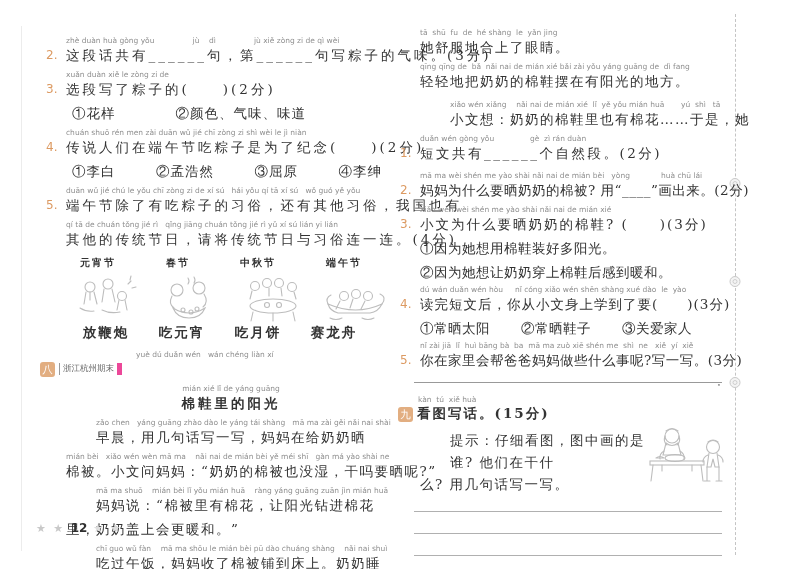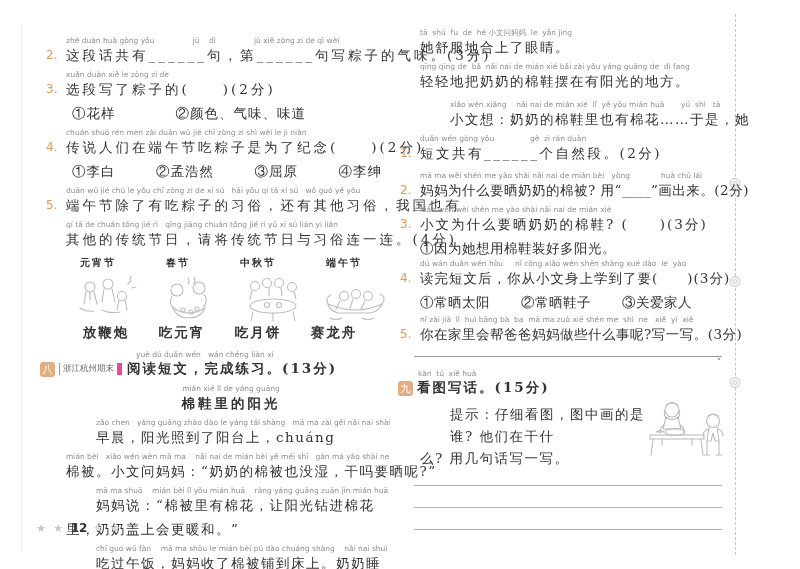--- a/index.html
+++ b/index.html
@@ -191,33 +191,32 @@
       <span>吃元宵</span>
       <span>吃月饼</span>
       <span>赛龙舟</span>
     </div>
 
     <div class="sec">
       <div class="py">yuè dú duǎn wén   wán chéng liàn xí</div>
       <div class="sec-row">
         <span class="badge">八</span>
         <span class="src">浙江杭州期末</span>
-        <span class="sec-title">阅读短文，完成练习。(13分)</span>
       </div>
     </div>
 
     <div class="line center">
       <div class="py" style="white-space:normal">mián xié lǐ de yáng guāng</div>
       <div class="hz bold" style="white-space:normal">棉鞋里的阳光</div>
     </div>
 
     <div class="passage">
       <div class="line indent">
         <div class="py">zǎo chen   yáng guāng zhào dào le yáng tái shàng   mā ma zài gěi nǎi nai shài</div>
-        <div class="hz">早晨，阳光照到了阳台上，chuáng</div>
+        <div class="hz">早晨，用几句话写一写，妈妈在给奶奶晒</div>
       </div>
       <div class="line">
         <div class="py">mián bèi   xiǎo wén wèn mā ma    nǎi nai de mián bèi yě méi shī   gàn má yào shài ne</div>
         <div class="hz">棉被。小文问妈妈：“奶奶的棉被也没湿，干吗要晒呢?”</div>
       </div>
       <div class="line indent">
         <div class="py">mā ma shuō    mián bèi lǐ yǒu mián huā    ràng yáng guāng zuān jìn mián huā</div>
         <div class="hz">妈妈说：“棉被里有棉花，让阳光钻进棉花</div>
       </div>
       <div class="line">
@@ -226,21 +225,21 @@
       <div class="line indent">
         <div class="py">chī guo wǔ fàn    mā ma shōu le mián bèi pū dào chuáng shàng    nǎi nai shuì</div>
         <div class="hz">吃过午饭，妈妈收了棉被铺到床上。奶奶睡</div>
       </div>
 
     </div>
   </div>
 
   <div class="col col-right passage">
     <div class="line">
-      <div class="py">tā  shū  fu  de  hé 小文问妈妈  le  yǎn jing</div>
+      <div class="py">tā  shū  fu  de  hé shàng  le  yǎn jing</div>
       <div class="hz">她舒服地合上了眼睛。</div>
     </div>
     <div class="line" style="margin-bottom:10px">
       <div class="py">qīng qīng de  bǎ  nǎi nai de mián xié bǎi zài yǒu yáng guāng de  dì fang</div>
       <div class="hz">轻轻地把奶奶的棉鞋摆在有阳光的地方。</div>
     </div>
     <div class="line indent">
       <div class="py">xiǎo wén xiǎng    nǎi nai de mián xié  lǐ  yě yǒu mián huā       yú  shì   tā</div>
       <div class="hz">小文想：奶奶的棉鞋里也有棉花……于是，她</div>
     </div>
@@ -252,20 +251,23 @@
     <div class="line">
       <div class="py">mā ma wèi shén me yào shài nǎi nai de mián bèi   yòng             huà chū lái</div>
       <div class="hz" style="letter-spacing:0.5px"><span class="qnum">2.</span><span>妈妈为什么要晒奶奶的棉被? 用“____”画出来。(2分)</span></div>
     </div>
     <div class="line">
       <div class="py">xiǎo wén wèi shén me yào shài nǎi nai de mián xié</div>
       <div class="hz" style="letter-spacing:2px"><span class="qnum">3.</span><span>小文为什么要晒奶奶的棉鞋? (　　)(3分)</span></div>
     </div>
     <div class="opts" style="letter-spacing:0.5px;margin:4px 0 2px">
       <span>①因为她想用棉鞋装好多阳光。</span>
+    </div>
+    <div class="opts" style="letter-spacing:0.5px;margin:6px 0 4px">
+      <span>②因为她想让奶奶穿上棉鞋后感到暖和。</span>
     </div>
     <div class="line">
       <div class="py">dú wán duǎn wén hòu     nǐ cóng xiǎo wén shēn shàng xué dào  le  yào</div>
       <div class="hz" style="letter-spacing:1px"><span class="qnum">4.</span><span>读完短文后，你从小文身上学到了要(　　)(3分)</span></div>
     </div>
     <div class="opts" style="letter-spacing:0.5px;justify-content:space-between;padding-right:30px;margin:2px 0 4px">
       <span>①常晒太阳</span>
       <span>②常晒鞋子</span>
       <span style="margin-right:0">③关爱家人</span>
     </div>

